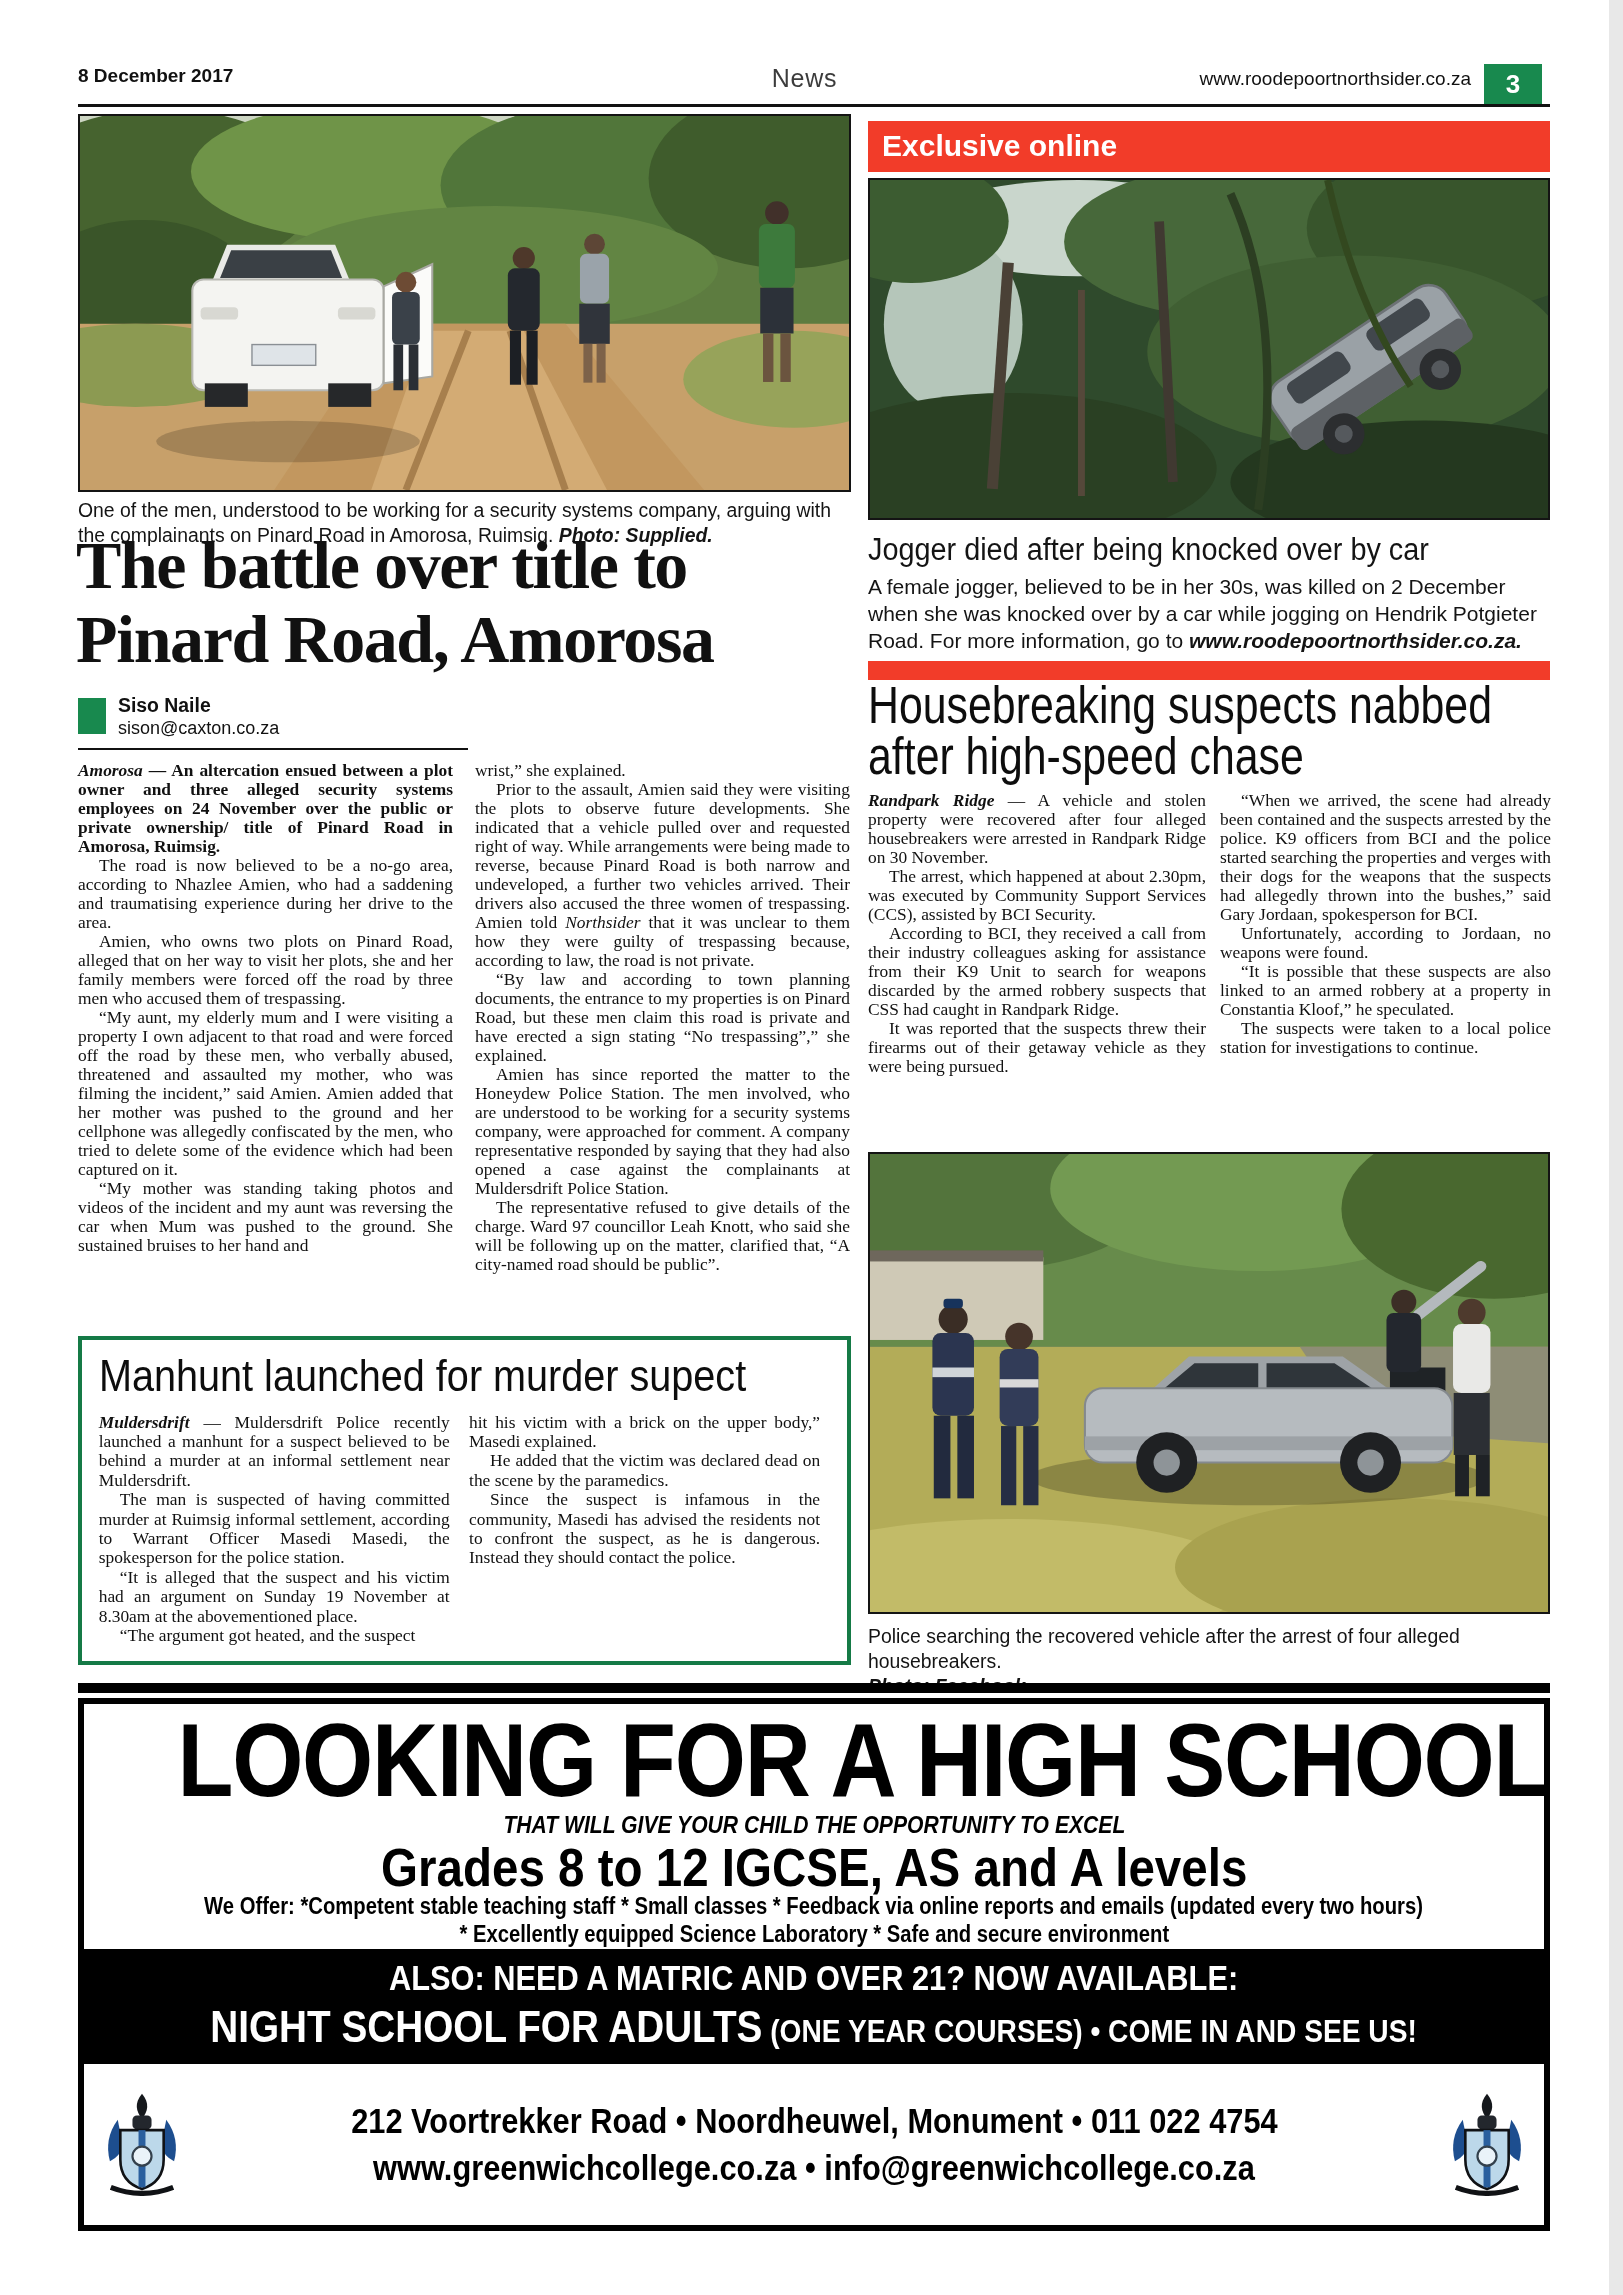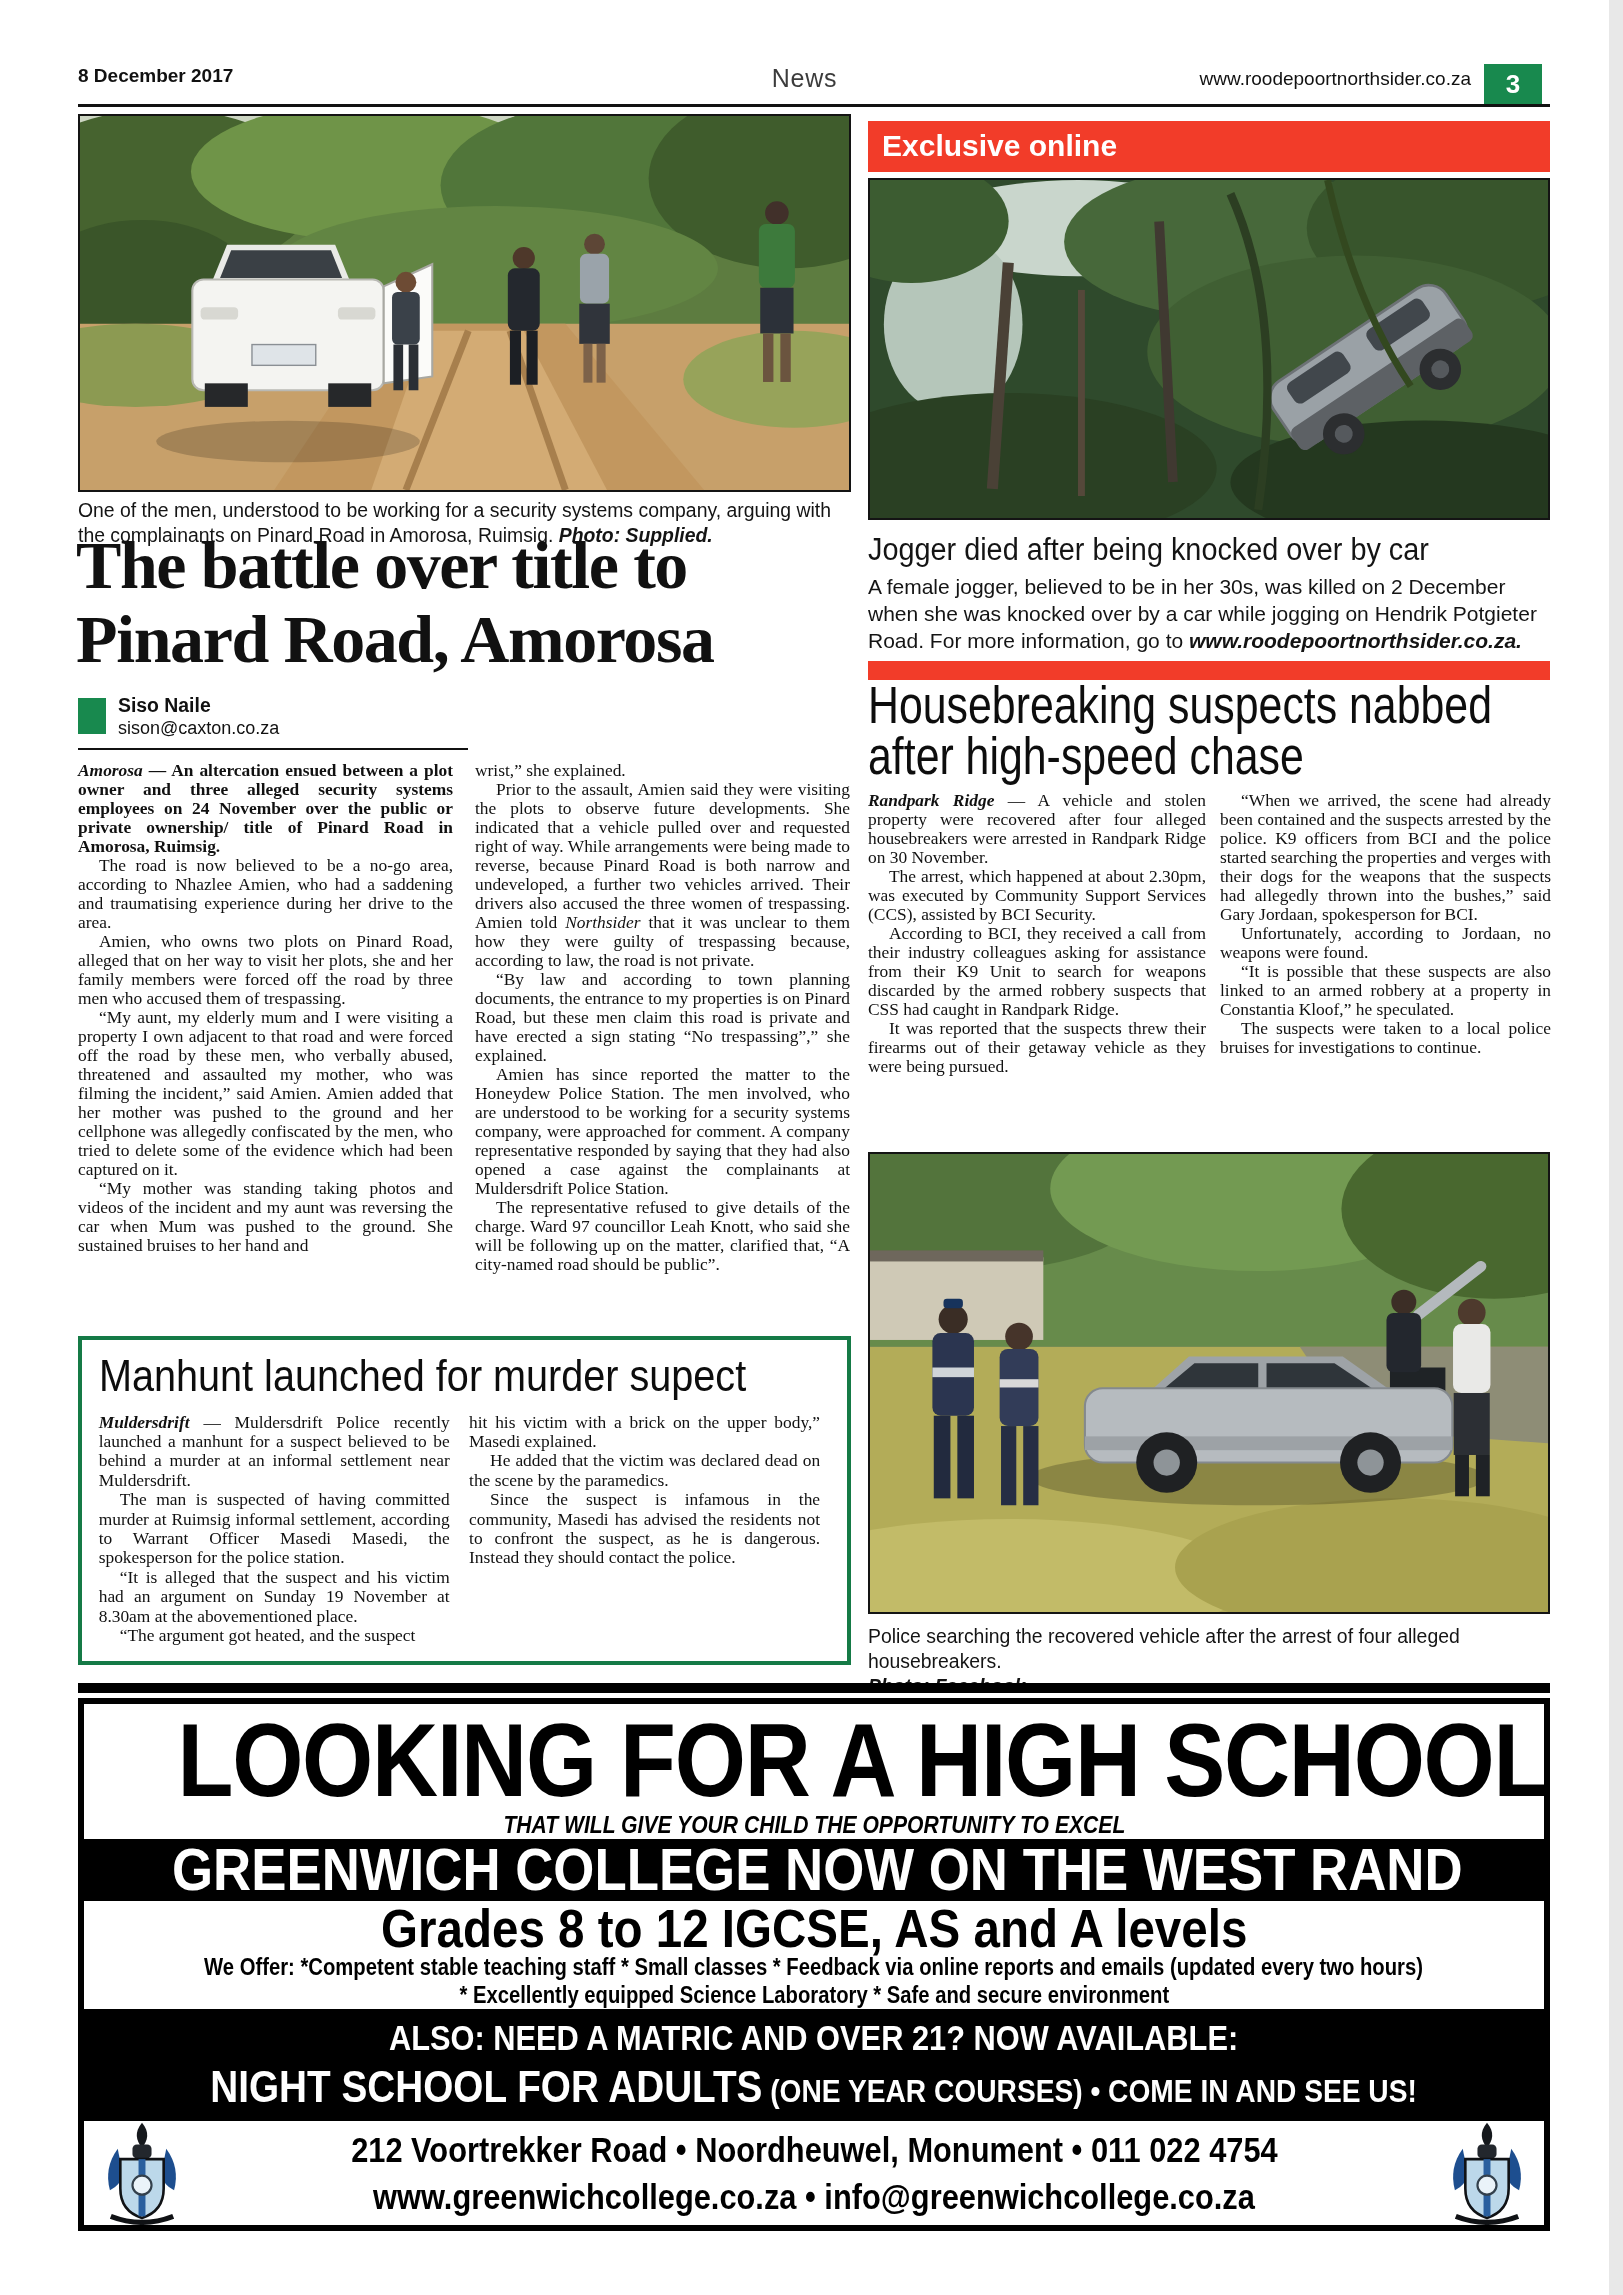--- a/index.html
+++ b/index.html
@@ -254,21 +254,21 @@
   <div class="abs serifcol" id="hb-col1">
     <p><span class="loc">Randpark Ridge</span><span> — A vehicle and stolen property were recovered after four alleged housebreakers were arrested in Randpark Ridge on 30 November.</span></p>
     <p class="ind">The arrest, which happened at about 2.30pm, was executed by Community Support Services (CCS), assisted by BCI Security.</p>
     <p class="ind">According to BCI, they received a call from their industry colleagues asking for assistance from their K9 Unit to search for weapons discarded by the armed robbery suspects that CSS had caught in Randpark Ridge.</p>
     <p class="ind">It was reported that the suspects threw their firearms out of their getaway vehicle as they were being pursued.</p>
   </div>
   <div class="abs serifcol" id="hb-col2">
     <p class="ind">“When we arrived, the scene had already been contained and the suspects arrested by the police. K9 officers from BCI and the police started searching the properties and verges with their dogs for the weapons that the suspects had allegedly thrown into the bushes,” said Gary Jordaan, spokesperson for BCI.</p>
     <p class="ind">Unfortunately, according to Jordaan, no weapons were found.</p>
     <p class="ind">“It is possible that these suspects are also linked to an armed robbery at a property in Constantia Kloof,” he speculated.</p>
-    <p class="ind">The suspects were taken to a local police bruises for investigations to continue.</p>
+    <p class="ind">The suspects were taken to a local police station for investigations to continue.</p>
   </div>
 
   <div class="abs photo" id="photo3">
     <svg viewBox="0 0 978 665" preserveAspectRatio="none">
       <rect x="0" y="0" width="978" height="280" fill="#678b4b"></rect>
       <ellipse cx="150" cy="60" rx="260" ry="110" fill="#53743c"></ellipse>
       <ellipse cx="560" cy="50" rx="300" ry="120" fill="#739a52"></ellipse>
       <ellipse cx="900" cy="80" rx="220" ry="130" fill="#49682f"></ellipse>
       <rect x="0" y="150" width="250" height="120" fill="#cfc9b6"></rect>
       <rect x="0" y="140" width="250" height="16" fill="#6e675c"></rect>
@@ -323,23 +323,20 @@
     <span>Police searching the recovered vehicle after the arrest of four alleged housebreakers. </span><br>
     <span class="credit">Photo: Facebook.</span>
   </div>
 
   <div class="abs" id="ad-toprule"></div>
   <div class="abs" id="ad">
     <div id="ad-s1" class="ad-center">
       <div id="ad-line1"><span class="cxc">LOOKING FOR A HIGH SCHOOL</span></div>
       <div id="ad-line2"><span class="cxc">THAT WILL GIVE YOUR CHILD THE OPPORTUNITY TO EXCEL</span></div>
     </div>
-    <div id="ad-s2" class="ad-center">
-      <div id="ad-line3"><span class="cxc">GREENWICH COLLEGE NOW ON THE WEST RAND</span></div>
-    </div>
     <div id="ad-s3" class="ad-center">
       <div id="ad-line4"><span class="cxc">Grades 8  to 12 IGCSE, AS and A levels</span></div>
       <div id="ad-line5"><span class="cxc">We Offer: *Competent stable teaching staff * Small classes  * Feedback via online reports and emails (updated every two hours)</span></div>
       <div id="ad-line6"><span class="cxc">* Excellently equipped Science Laboratory * Safe and secure environment</span></div>
     </div>
     <div id="ad-s4" class="ad-center">
       <div id="ad-line7"><span class="cxc">ALSO: NEED A MATRIC AND OVER 21?  NOW AVAILABLE:</span></div>
       <div id="ad-line8"><span class="cxc"><span class="big">NIGHT SCHOOL FOR ADULTS</span><span> (ONE YEAR COURSES) • COME IN AND SEE US!</span></span></div>
     </div>
     <div id="ad-s5">

